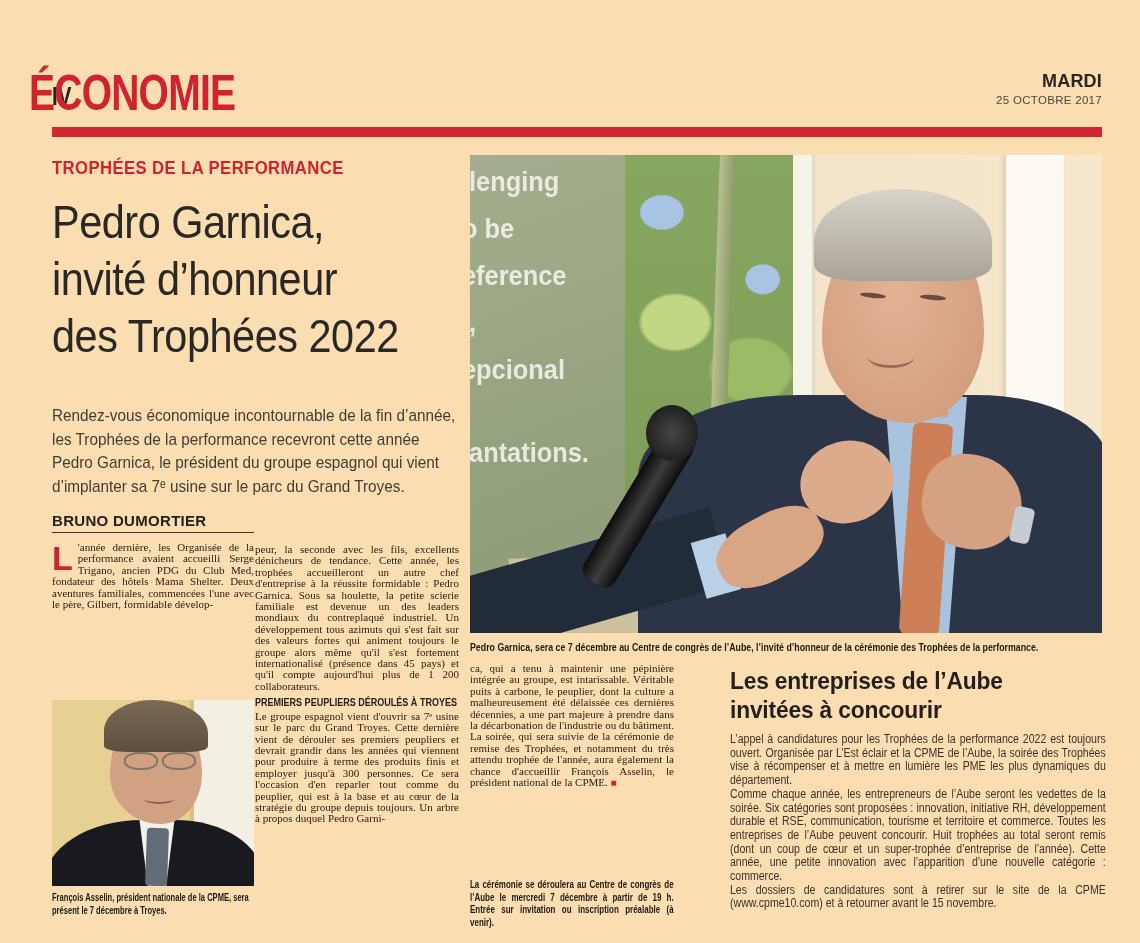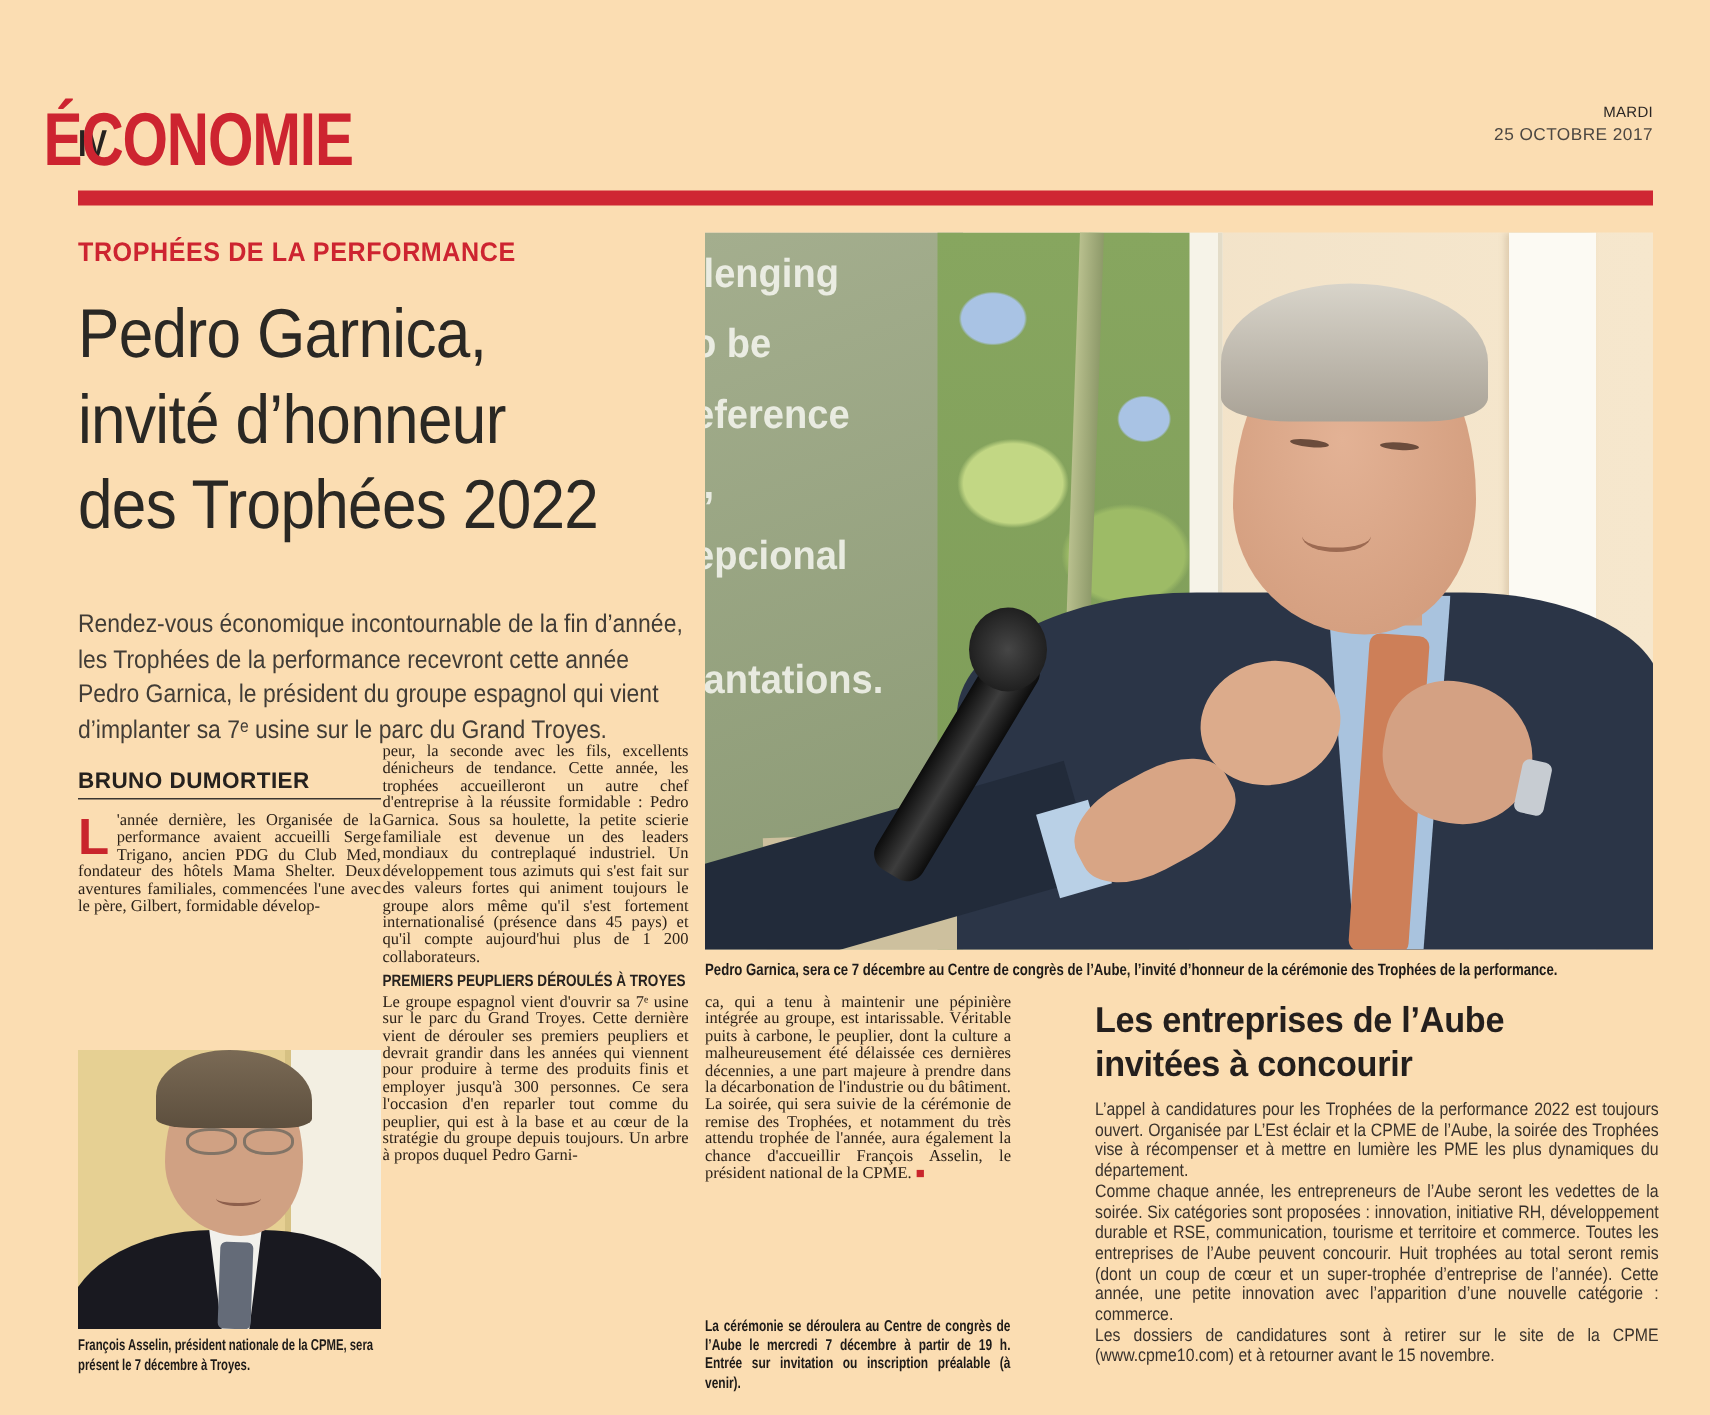--- a/index.html
+++ b/index.html
@@ -5,34 +5,34 @@
   html,body{margin:0;padding:0;}
   body{background:#fbddb2;font-family:"Liberation Sans",sans-serif;}
   .page{position:relative;width:1140px;height:943px;background:#fbddb2;overflow:hidden;}
   .abs{position:absolute;}
 
   
   .page-num{left:52px;top:82px;font-size:25px;font-weight:bold;color:#262220;transform:scaleX(.82);transform-origin:left;}
   .section-title{left:0;right:0;top:64px;text-align:left;color:#cd2430;font-weight:bold;font-size:50px;letter-spacing:-1px;}
   .section-title span{display:inline-block;transform:scaleX(.78);transform-origin:center;}
   .date-block{right:38px;top:70px;text-align:right;line-height:1.25;}
-  .date-weekday{font-size:10px;font-weight:normal;color:#2a2624;letter-spacing:.2px;}
+  .date-weekday{font-size:18px;font-weight:bold;color:#2a2624;letter-spacing:.2px;}
   .date-full{font-size:11.5px;color:#4c4742;letter-spacing:.3px;}
   .red-rule{left:52px;top:127px;width:1050px;height:10px;background:#cf2633;}
 
   
   .kicker{left:52px;top:158px;font-size:18px;font-weight:bold;color:#cd2430;letter-spacing:.4px;transform:scaleX(.93);transform-origin:left;}
   .headline{left:52px;top:194px;width:458px;font-size:46px;line-height:57px;color:#2a2824;font-weight:400;letter-spacing:-.5px;transform:scaleX(.9);transform-origin:left top;}
   .standfirst{left:52px;top:404px;width:458px;font-size:17px;line-height:23.5px;color:#413c36;transform:scaleX(.9);transform-origin:left top;}
   .byline{left:52px;top:512px;font-size:15px;font-weight:bold;color:#25211e;letter-spacing:.3px;}
   .byline-rule{left:52px;top:532px;width:202px;height:1px;background:#3a3530;}
 
   .serif-col{font-family:"Liberation Serif",serif;font-size:11px;line-height:11.4px;color:#2b2118;text-align:justify;}
   .col1{left:52px;top:542px;width:202px;}
-  .col2{left:255px;top:496px;width:204px;}
+  .col2{left:255px;top:544px;width:204px;}
   .col3{left:470px;top:663px;width:204px;}
   .drop-cap{float:left;font-family:"Liberation Sans",sans-serif;font-size:34px;line-height:28px;font-weight:bold;color:#c9252c;padding:2px 5px 0 0;}
   .subhead{margin:5px 0 2px 0;font-family:"Liberation Sans",sans-serif;font-size:11px;font-weight:bold;color:#25211e;transform:scaleX(.82);transform-origin:left;white-space:nowrap;}
   .end-mark{color:#c9252c;font-size:10px;}
 
   .cond-bold{font-weight:bold;color:#1d1a18;transform-origin:left top;}
   .note{left:470px;top:878px;width:268px;font-size:10.5px;line-height:12.6px;text-align:justify;transform:scaleX(.76);}
   .portrait-caption{left:52px;top:891px;width:285px;font-size:10.5px;line-height:13px;transform:scaleX(.72);}
   .photo-caption{left:470px;top:641px;width:790px;font-size:11px;transform:scaleX(.8);}
 

